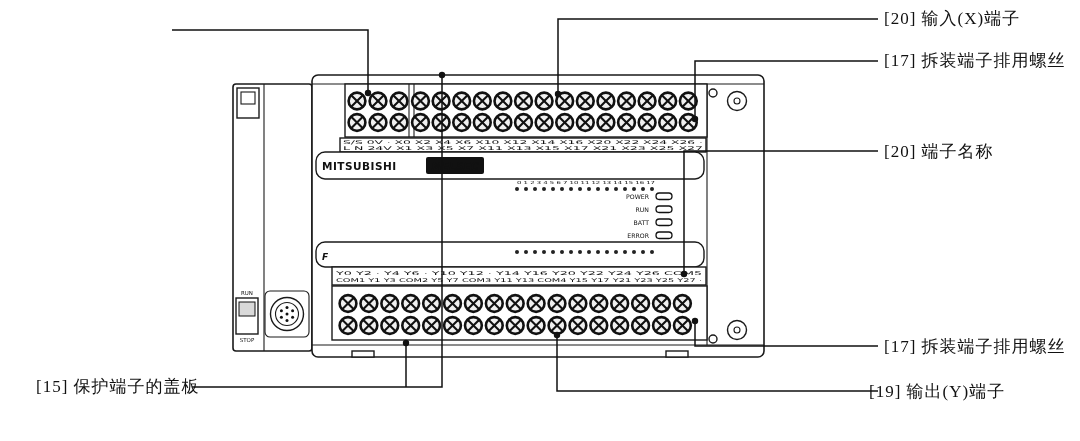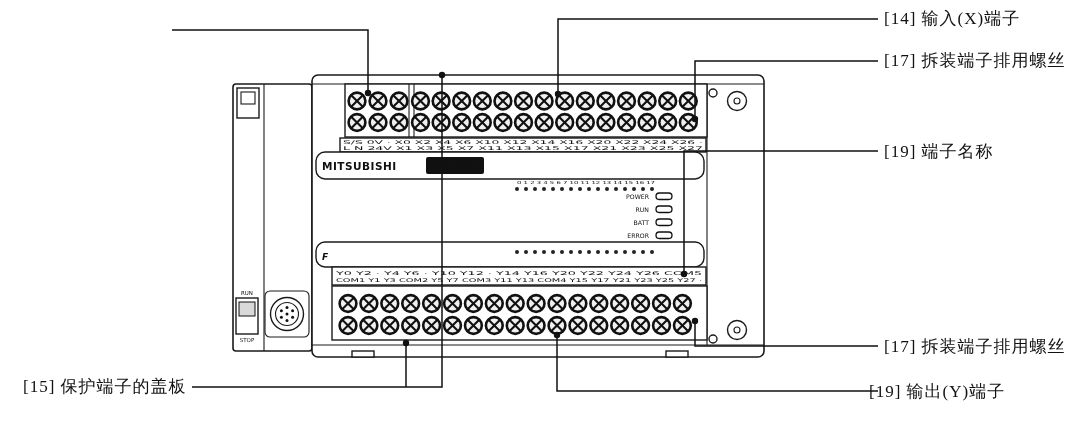--- a/index.html
+++ b/index.html
@@ -377,19 +377,19 @@
       <path class="leader" d="M878 391 H557 V337"></path>
       <circle class="dot" cx="557" cy="335" r="3.2"></circle>
 
       <path class="leader" d="M192 387 H442 V75"></path>
       <path class="leader" d="M406 387 V344"></path>
       <circle class="dot" cx="442" cy="75" r="3.2"></circle>
       <circle class="dot" cx="406" cy="343" r="3.2"></circle>
     </g>
   </svg>
 
-  <div class="callout" style="left:23px;top:377px">[15] 保护端子的盖板</div>
-  <div class="callout" style="left:884px;top:9px">[14] 输入(X)端子</div>
+  <div class="callout" style="left:36px;top:377px">[15] 保护端子的盖板</div>
+  <div class="callout" style="left:884px;top:9px">[20] 输入(X)端子</div>
   <div class="callout" style="left:884px;top:51px">[17] 拆装端子排用螺丝</div>
-  <div class="callout" style="left:884px;top:142px">[19] 端子名称</div>
+  <div class="callout" style="left:884px;top:142px">[20] 端子名称</div>
   <div class="callout" style="left:884px;top:337px">[17] 拆装端子排用螺丝</div>
   <div class="callout" style="left:869px;top:382px">[19] 输出(Y)端子</div>
 </div>
 
 </body></html>

